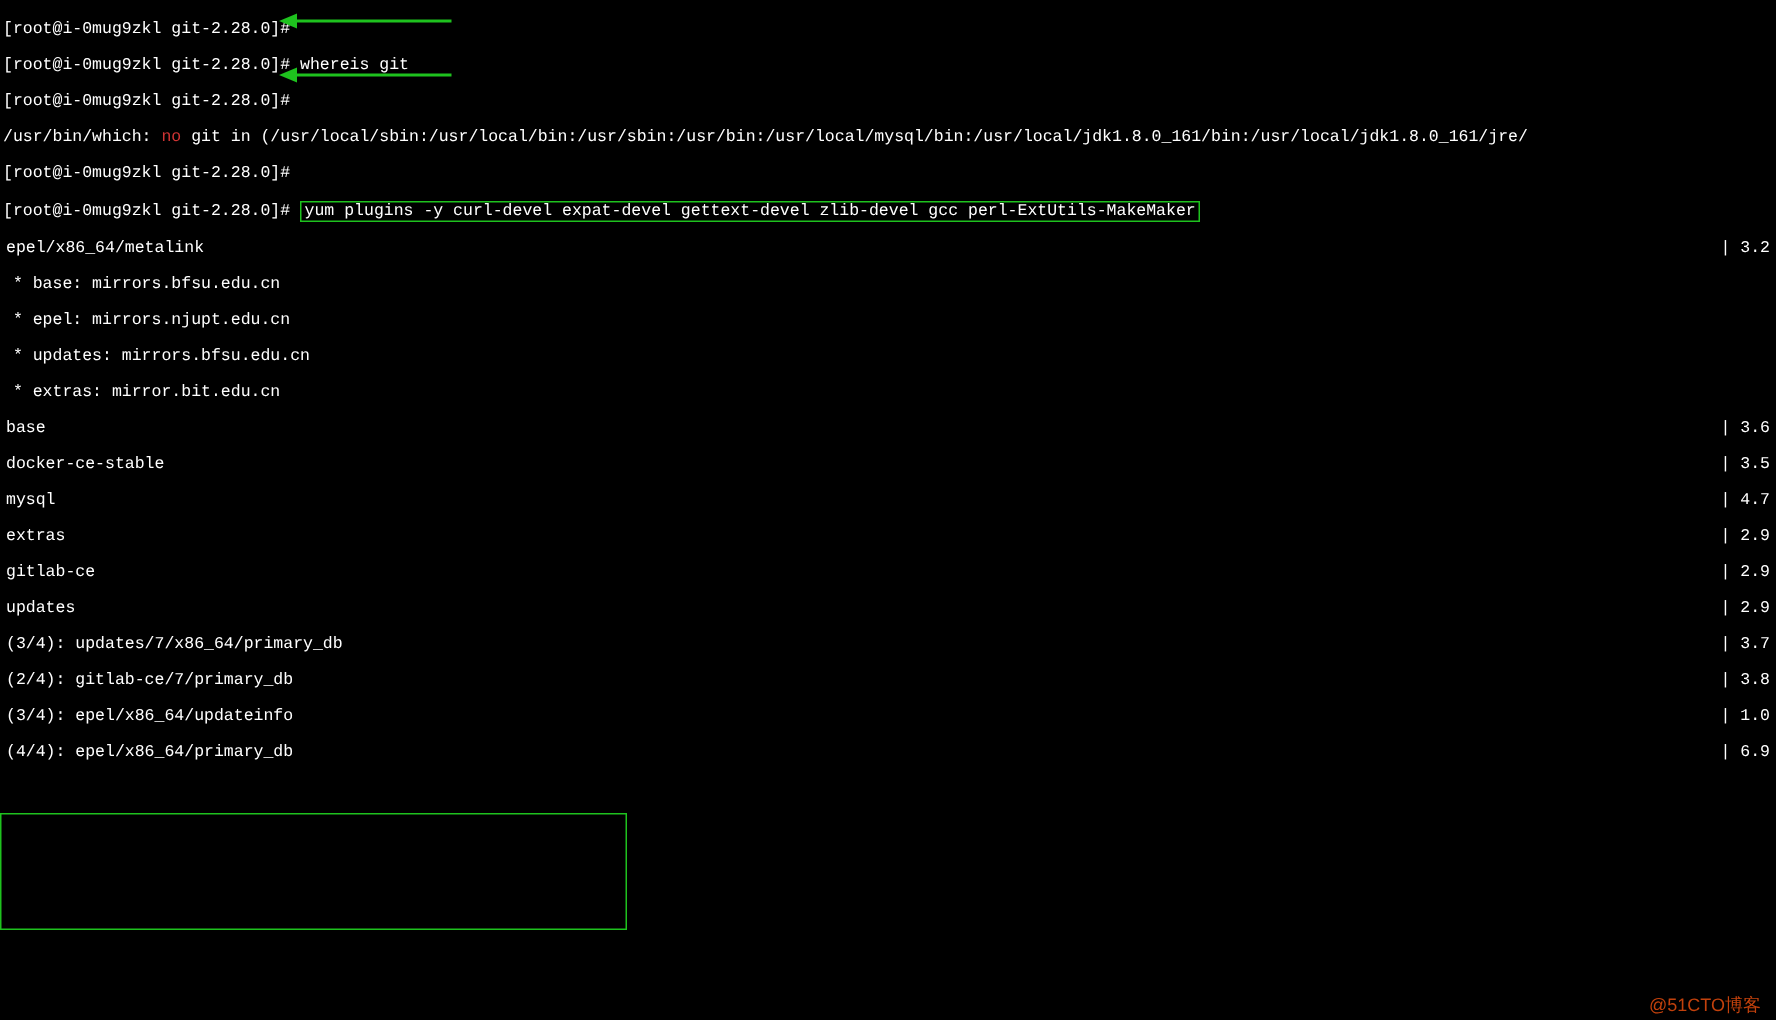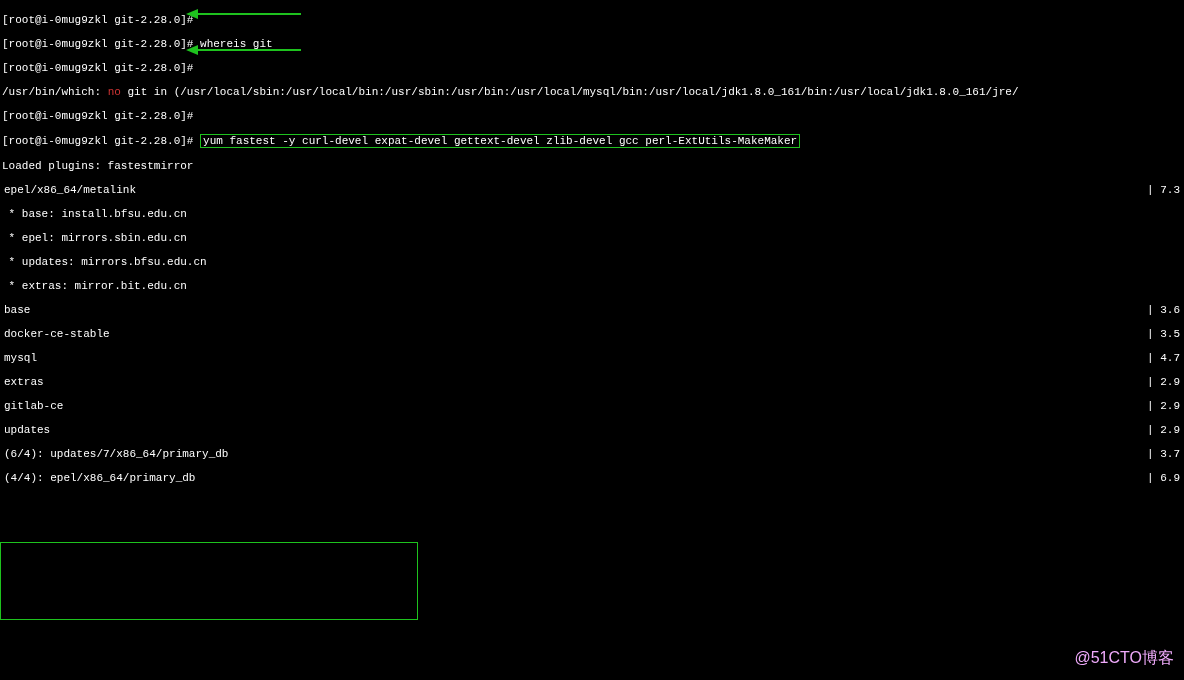--- a/index.html
+++ b/index.html
@@ -4,46 +4,47 @@
 <style>
   html,body{margin:0;padding:0;background:#000;color:#fff;font-family:"Courier New",monospace;font-size:11px;line-height:12px;width:1184px;height:680px;overflow:hidden}
   .term{padding:2px 0 0 2px;white-space:pre;position:relative}
   .no{color:#d03434}
   .boxed{border:1px solid #1ec21e;padding:0 2px;display:inline-block}
   .right{position:absolute}
   .arrow{position:absolute}
   .col-pack{position:absolute;left:2px}
   .tbl-row{position:relative;height:12px}
   .greenbox{position:absolute;border:1px solid #1ec21e;pointer-events:none}
-  .watermark{position:absolute;right:10px;bottom:16px;color:#f0abfc;font-size:16px;font-family:Arial,sans-serif}
+  .watermark{position:absolute;right:10px;bottom:4px;color:#c2410c;font-size:12px;font-family:Arial,sans-serif}
   .yum{color:#fff}
 </style>
 </head>
 <body>
 
 <div class="term">
 <div><span>[root@i-0mug9zkl git-2.28.0]#</span></div>
 <div><span>[root@i-0mug9zkl git-2.28.0]#</span> <span>whereis git</span></div>
 <div><span>[root@i-0mug9zkl git-2.28.0]#</span></div>
 <div><span>/usr/bin/which: </span><span class="no">no</span><span> git in (/usr/local/sbin:/usr/local/bin:/usr/sbin:/usr/bin:/usr/local/mysql/bin:/usr/local/jdk1.8.0_161/bin:/usr/local/jdk1.8.0_161/jre/</span></div>
 <div><span>[root@i-0mug9zkl git-2.28.0]#</span></div>
-<div><span>[root@i-0mug9zkl git-2.28.0]#</span> <span class="boxed yum">yum fastest -y curl-devel expat-devel gettext-devel zlib-devel gcc perl-ExtUtils-MakeMaker</span></div>
-<div>Loaded plugins: fastestmirror</div>
-<div class="tbl-row"><span class="col-pack">epel/x86_64/metalink</span><span class="right" style="right:4px">| 7.3</span></div>
-<div> * base: install.bfsu.edu.cn</div>
-<div> * epel: mirrors.sbin.edu.cn</div>
+<div><span>[root@i-0mug9zkl git-2.28.0]#</span> <span class="boxed yum">yum plugins -y curl-devel expat-devel gettext-devel zlib-devel gcc perl-ExtUtils-MakeMaker</span></div>
+<div class="tbl-row"><span class="col-pack">epel/x86_64/metalink</span><span class="right" style="right:4px">| 3.2</span></div>
+<div> * base: mirrors.bfsu.edu.cn</div>
+<div> * epel: mirrors.njupt.edu.cn</div>
 <div> * updates: mirrors.bfsu.edu.cn</div>
 <div> * extras: mirror.bit.edu.cn</div>
 <div class="tbl-row"><span class="col-pack">base</span><span class="right" style="right:4px">| 3.6</span></div>
 <div class="tbl-row"><span class="col-pack">docker-ce-stable</span><span class="right" style="right:4px">| 3.5</span></div>
 <div class="tbl-row"><span class="col-pack">mysql</span><span class="right" style="right:4px">| 4.7</span></div>
 <div class="tbl-row"><span class="col-pack">extras</span><span class="right" style="right:4px">| 2.9</span></div>
 <div class="tbl-row"><span class="col-pack">gitlab-ce</span><span class="right" style="right:4px">| 2.9</span></div>
 <div class="tbl-row"><span class="col-pack">updates</span><span class="right" style="right:4px">| 2.9</span></div>
-<div class="tbl-row"><span class="col-pack">(6/4): updates/7/x86_64/primary_db</span><span class="right" style="right:4px">| 3.7</span></div>
+<div class="tbl-row"><span class="col-pack">(3/4): updates/7/x86_64/primary_db</span><span class="right" style="right:4px">| 3.7</span></div>
+<div class="tbl-row"><span class="col-pack">(2/4): gitlab-ce/7/primary_db</span><span class="right" style="right:4px">| 3.8</span></div>
+<div class="tbl-row"><span class="col-pack">(3/4): epel/x86_64/updateinfo</span><span class="right" style="right:4px">| 1.0</span></div>
 <div class="tbl-row"><span class="col-pack">(4/4): epel/x86_64/primary_db</span><span class="right" style="right:4px">| 6.9</span></div>
 
 
 
 
 
 
 
 
 

